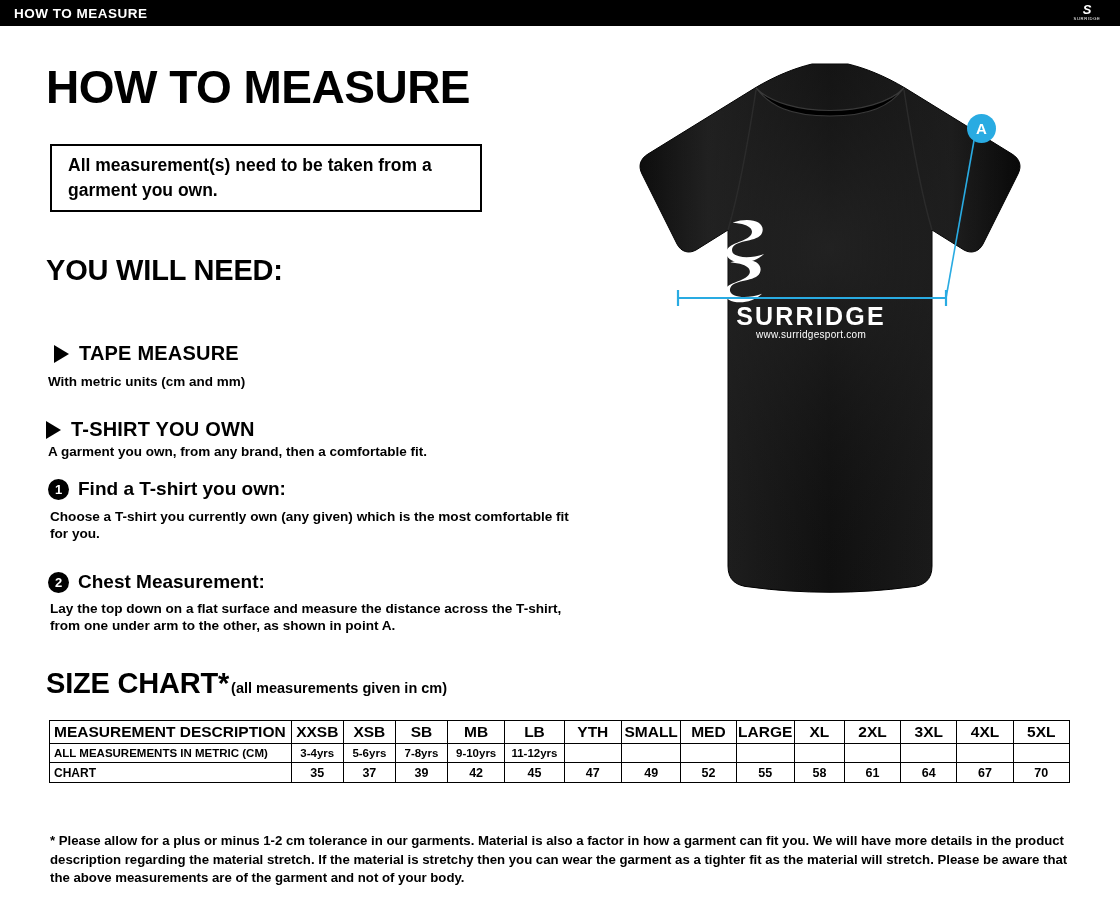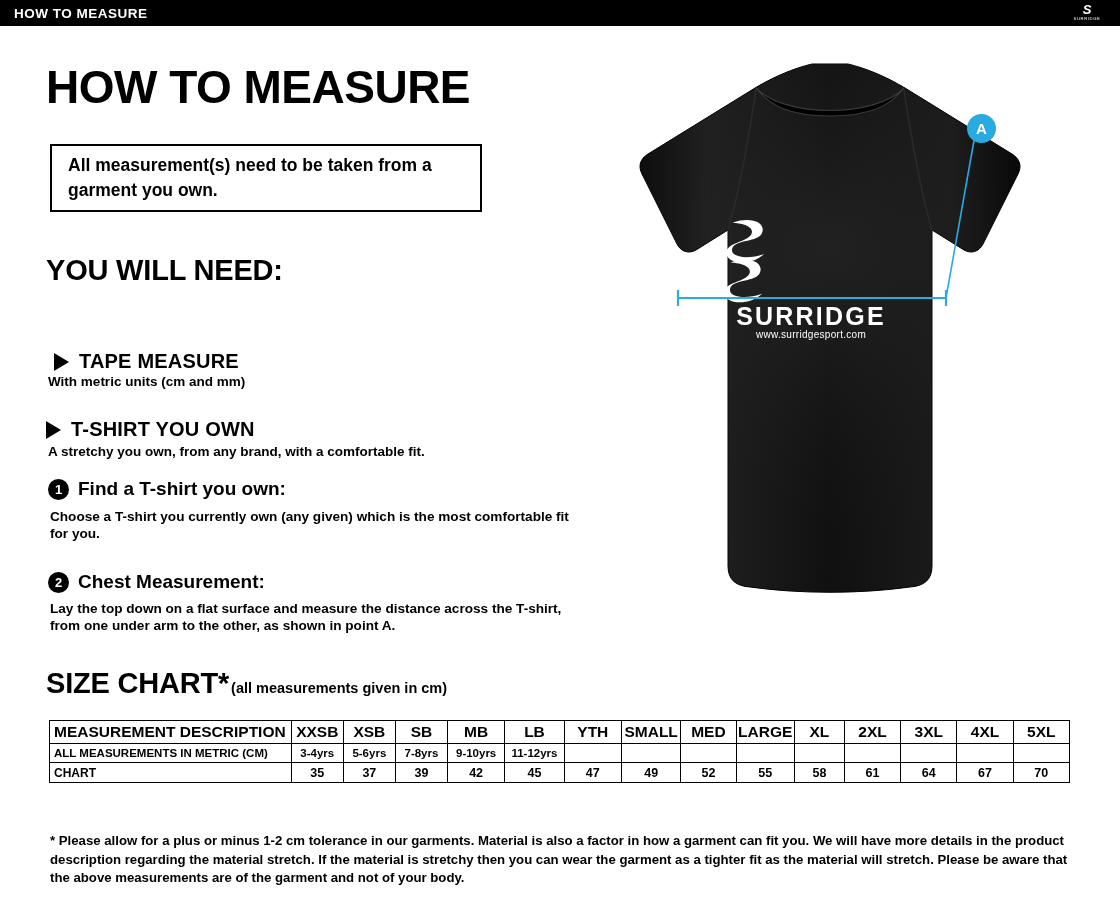--- a/index.html
+++ b/index.html
@@ -273,31 +273,31 @@
 <div class="page">
 
   <div class="h1">HOW TO MEASURE</div>
 
   <div class="callout">
     <div class="callout-text">All measurement(s) need to be taken from a garment you own.</div>
   </div>
 
   <div class="h2" id="youwillneed">YOU WILL NEED:</div>
 
-  <div class="bullet-row" style="top:324px;padding-left:8px;">
+  <div class="bullet-row" style="top:316px;padding-left:8px;">
     <span class="tri"></span>
     <span class="bullet-label">TAPE MEASURE</span>
   </div>
   <div class="bullet-sub" style="top:348px;">With metric units (cm and mm)</div>
 
   <div class="bullet-row" style="top:392px;align-items:center;">
     <span class="tri"></span>
     <span class="bullet-label">T-SHIRT YOU OWN</span>
   </div>
-  <div class="bullet-sub" style="top:418px;">A stretchy you own, from any brand, with a comfortable fit.</div>
+  <div class="bullet-sub" style="top:418px;">A garment you own, from any brand, then a comfortable fit.</div>
 
   <div class="num-row" style="top:452px;">
     <span class="circ">1</span>
     <span class="num-label">Find a T-shirt you own:</span>
   </div>
   <div class="num-sub" style="top:482px;">Choose a T-shirt you currently own (any given) which is the most comfortable fit for you.</div>
 
   <div class="num-row" style="top:545px;">
     <span class="circ">2</span>
     <span class="num-label">Chest Measurement:</span>

